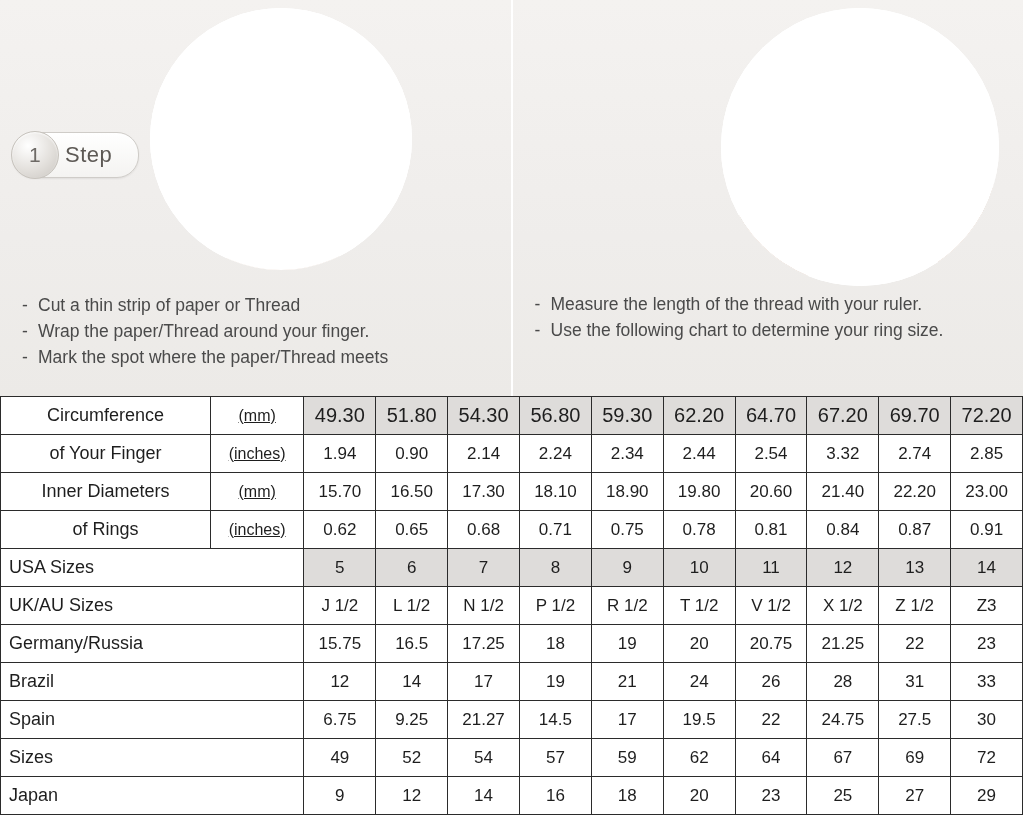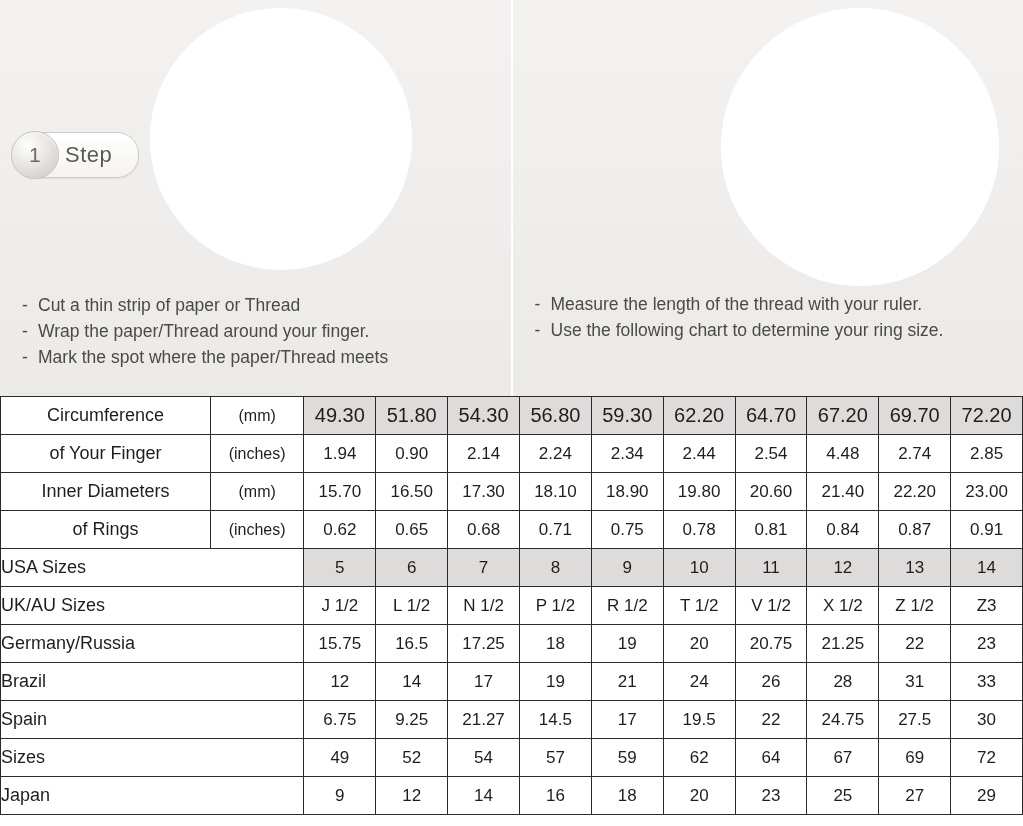--- a/index.html
+++ b/index.html
@@ -136,26 +136,27 @@
     background: #ffffff;
     white-space: nowrap;
   }
   .chart td.label {
     text-align: center;
     font-size: 18px;
     padding: 0 6px;
   }
   .chart td.label-left {
     text-align: left;
-    padding-left: 0;
+    padding-left: 8px;
     font-size: 18px;
   }
   .chart td.unit {
     font-size: 16px;
     text-align: center;
+    text-decoration: underline;
   }
   .chart td.shaded {
     background: #dedcda;
   }
   .chart td.hdr-val {
     background: #dedcda;
     font-size: 20px;
   }
 
   .col-label { width: 184px; }
@@ -317,21 +318,21 @@
       <tr>
         <td class="label">of Your Finger</td>
         <td class="unit">(inches)</td>
         <td>1.94</td>
         <td>0.90</td>
         <td>2.14</td>
         <td>2.24</td>
         <td>2.34</td>
         <td>2.44</td>
         <td>2.54</td>
-        <td>4.48</td>
+        <td>3.32</td>
         <td>2.74</td>
         <td>2.85</td>
       </tr>
       <tr>
         <td class="label">Inner Diameters</td>
         <td class="unit">(mm)</td>
         <td>15.70</td>
         <td>16.50</td>
         <td>17.30</td>
         <td>18.10</td>

